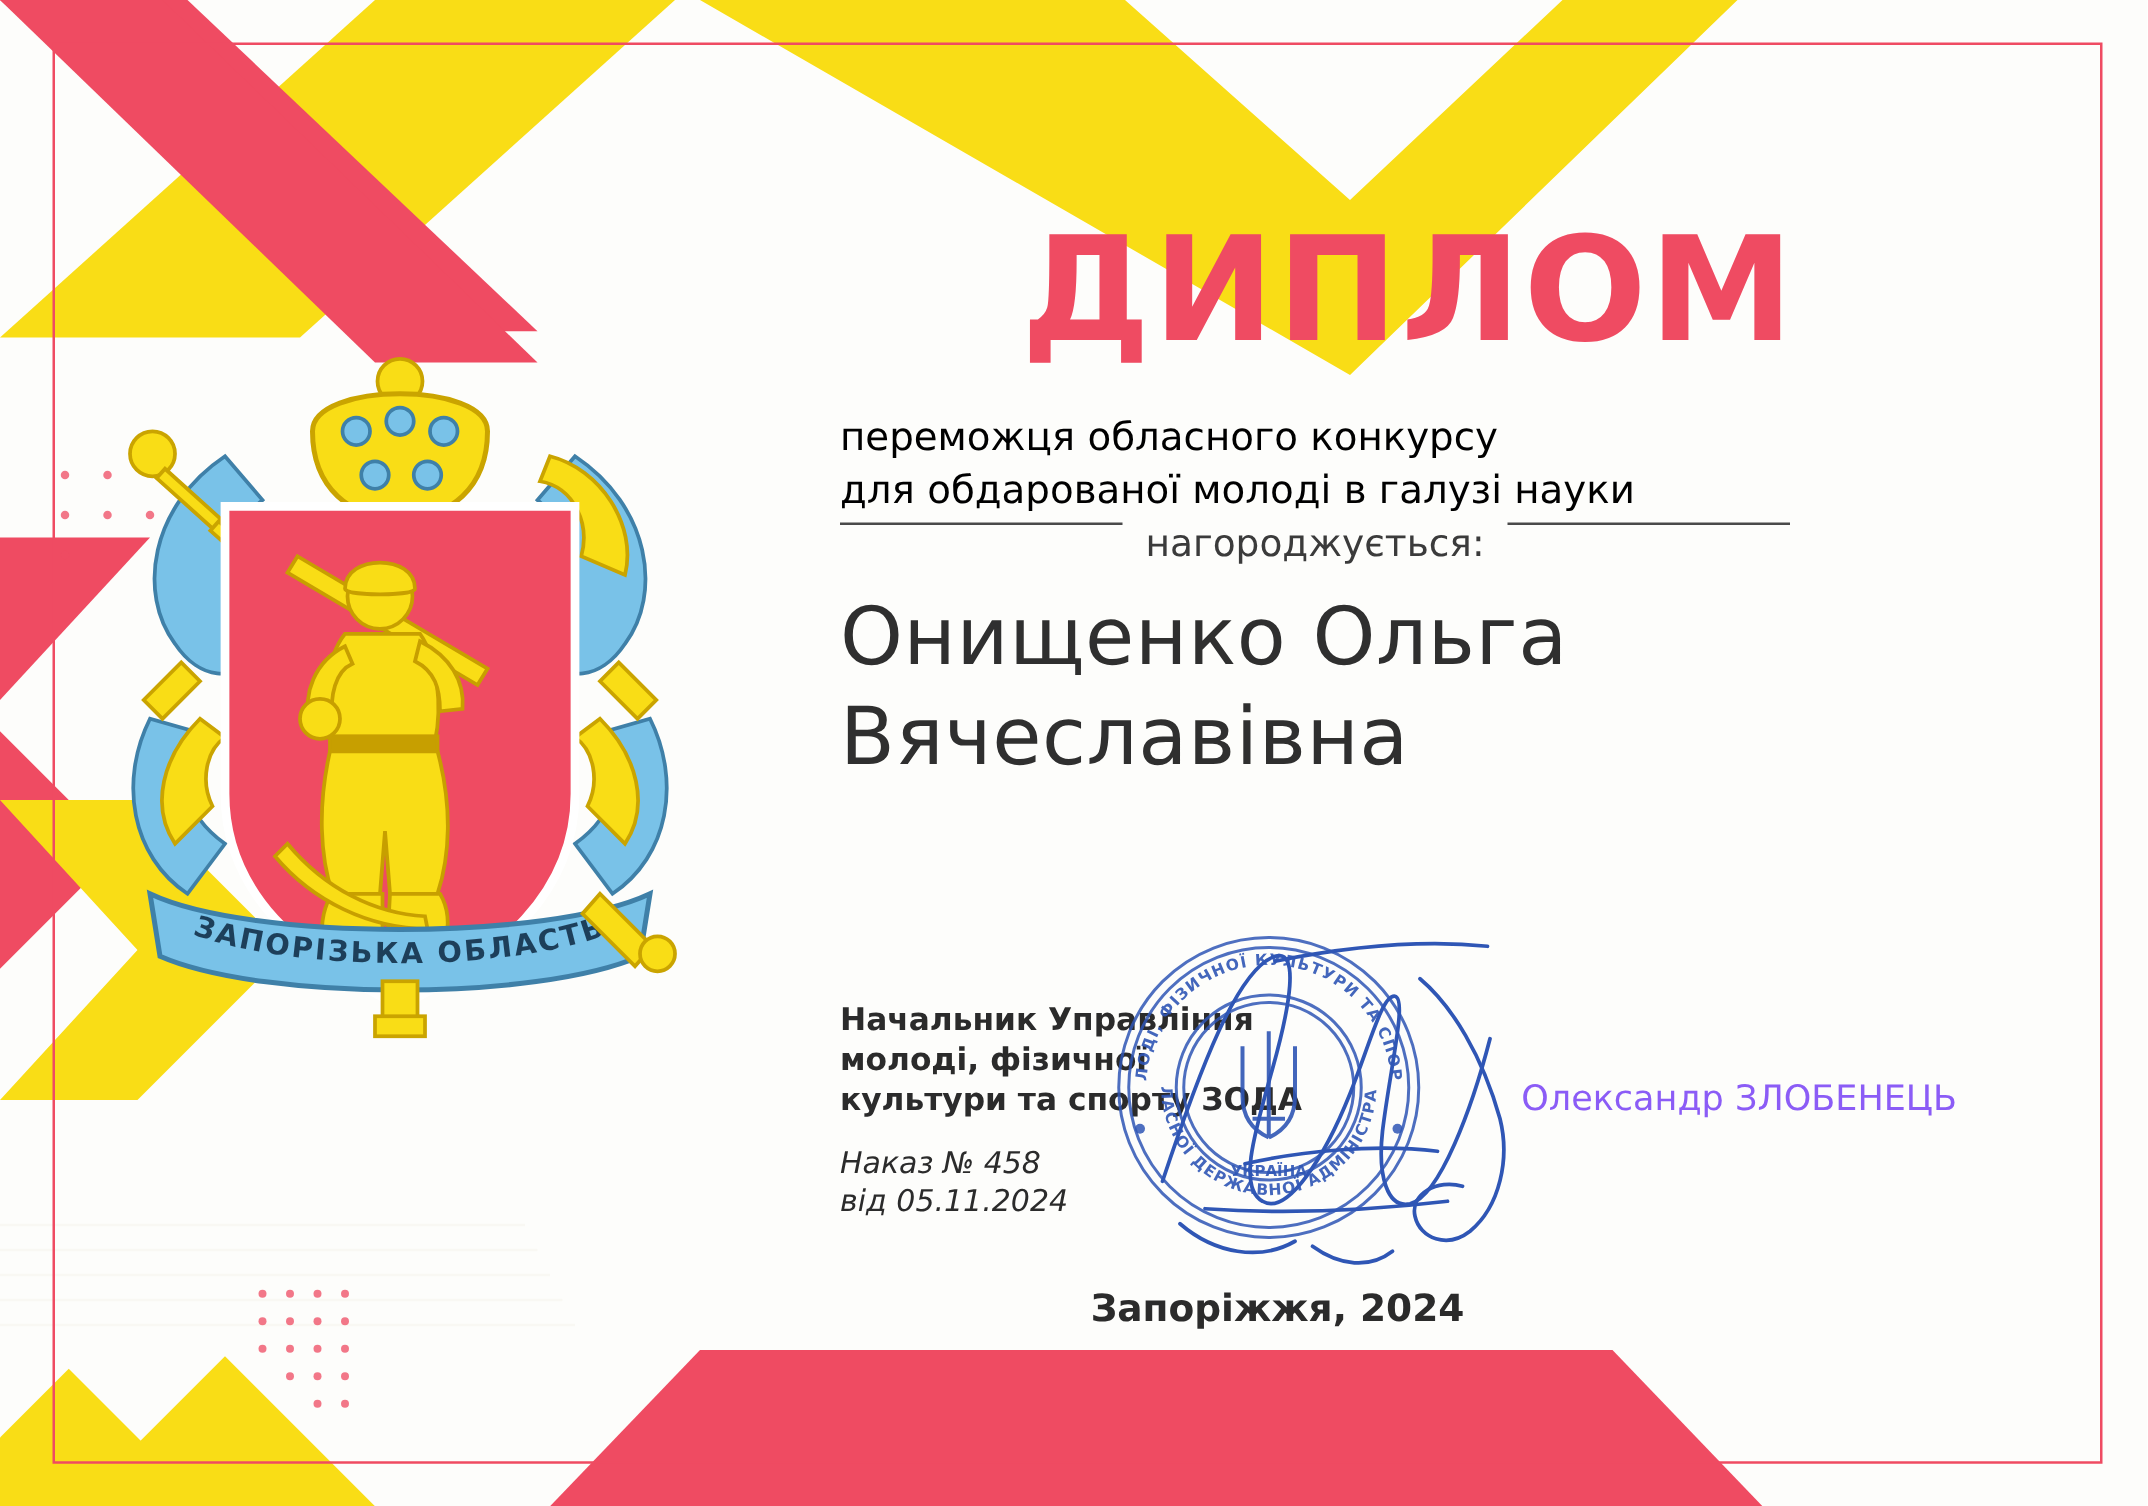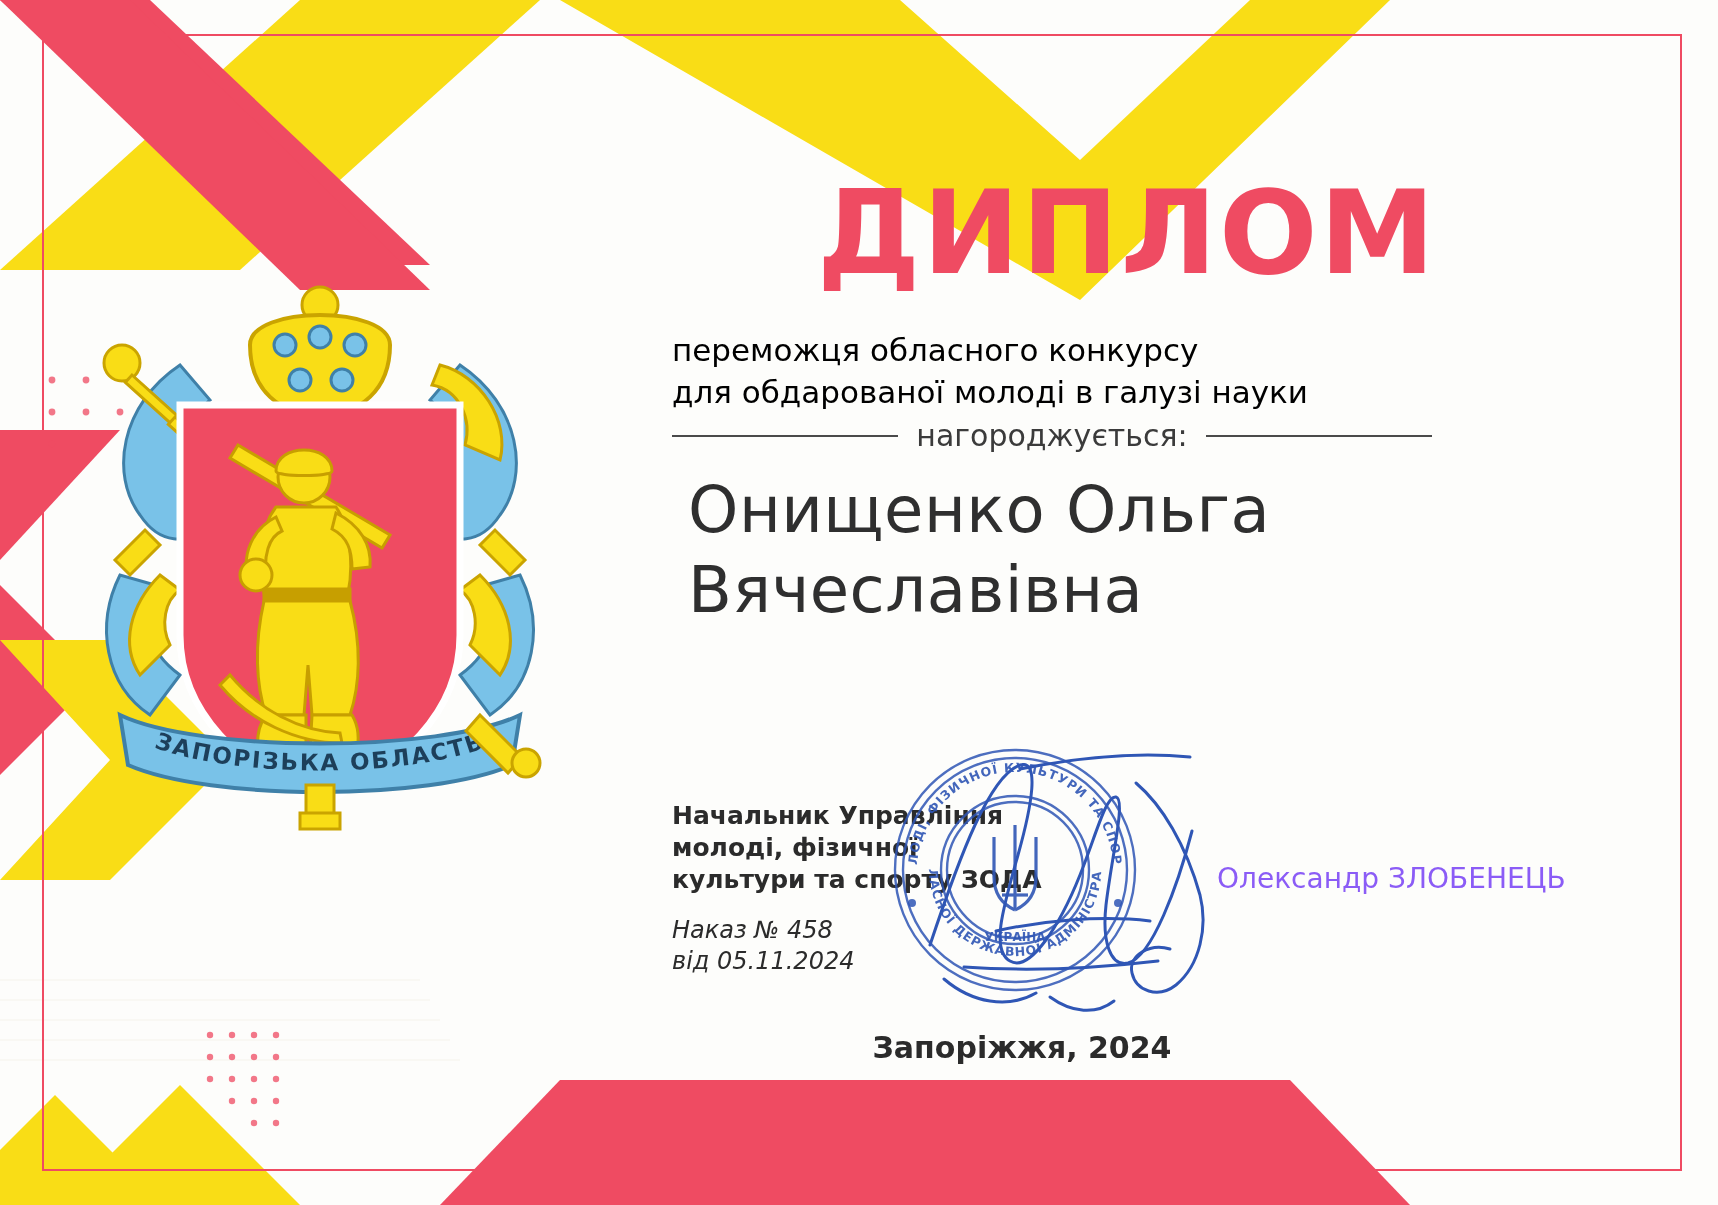--- a/index.html
+++ b/index.html
@@ -67,21 +67,21 @@
     line-height: 1.35;
     font-family: "DejaVu Sans", sans-serif;
   }
 
   .awarded-row {
     position: absolute;
     left: 0px;
     top: 418px;
     width: 760px;
     display: flex;
-    align-items: center;
+    align-items: flex-start;
     gap: 18px;
   }
   .awarded-row .rule {
     flex: 1 1 auto;
     height: 2px;
     background: #4a4a4a;
   }
   .awarded-row .awarded-label {
     font-size: 30px;
     color: #3b3b3b;
@@ -91,21 +91,20 @@
   .recipient {
     position: absolute;
     left: 0px;
     top: 470px;
     width: 790px;
     font-size: 64px;
     font-weight: 400;
     color: #2f2f2f;
     line-height: 1.25;
     letter-spacing: 0.5px;
-    margin-left: 16px;
   }
 
   .fields {
     position: absolute;
     left: 0px;
     top: 655px;
     width: 800px;
     font-size: 30px;
     color: #2f2f2f;
     line-height: 1.45;

